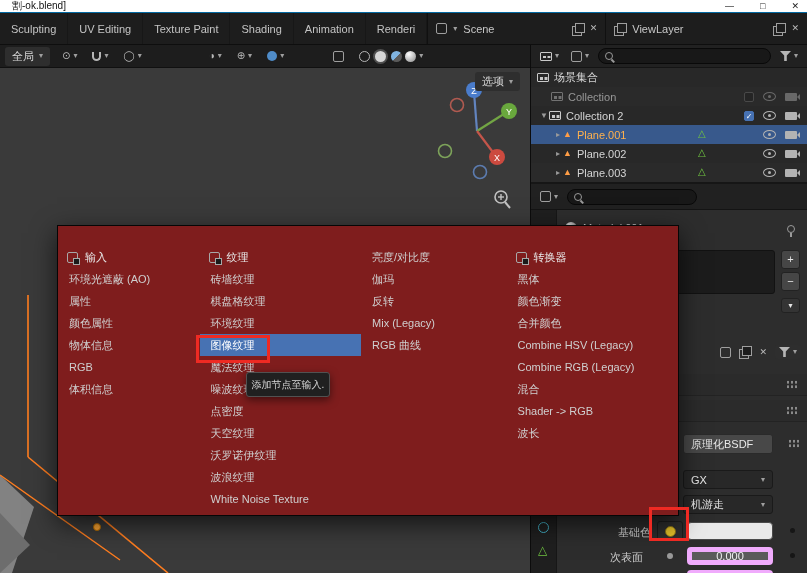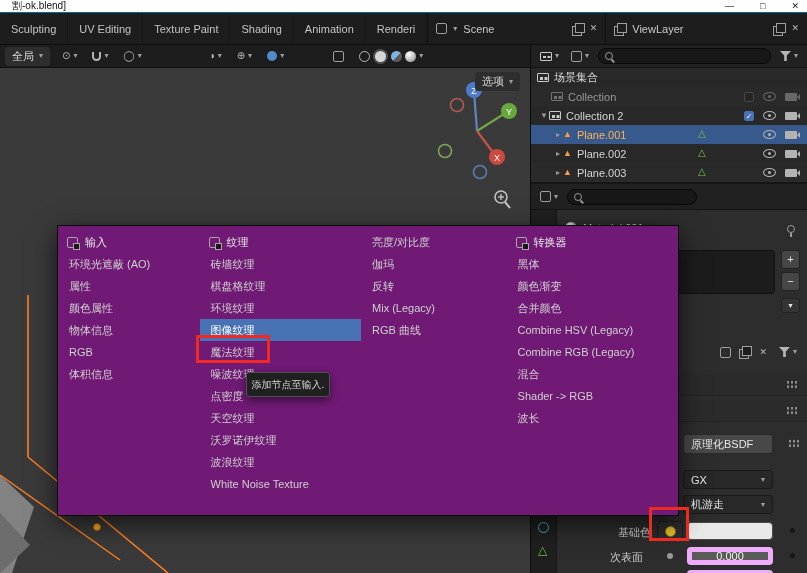--- a/index.html
+++ b/index.html
@@ -106,22 +106,22 @@
   .plabel{color:#cccccc;text-align:right;display:block}
   .decorator{left:100px;width:26px;height:20px;background:#2e2e2e;border:1px solid #1d1d1d;border-radius:3px;
     display:flex;align-items:center;justify-content:center}
   .ydot{width:11px;height:11px;border-radius:50%;background:#e7c32a;border:1.5px solid #8a7215}
   .gdot{width:6px;height:6px;border-radius:50%;background:#9a9a9a}
   .swatch{left:130px;width:86px;height:18px;background:#e9e9e9;border:1px solid #4a4a4a;border-radius:4px}
   .numfield{left:130px;width:86px;height:18px;background:#5a5a5a;border:5px solid #f0abfc;border-radius:4px;
     color:#f2f2f2;display:flex;align-items:center;justify-content:center}
 
   
-  .menu{position:absolute;left:57px;top:225px;width:622px;height:291px;background:#701a75;
-    border:1px solid #060606;box-shadow:0 8px 24px rgba(0,0,0,.65);display:flex;padding-top:5px;z-index:40}
+  .menu{position:absolute;left:57px;top:225px;width:622px;height:291px;background:#7f1d1d;
+    border:1px solid #060606;box-shadow:0 8px 24px rgba(0,0,0,.65);display:flex;padding-top:20px;z-index:40}
   .mcol{display:flex;flex-direction:column}
   .mcol.c1{width:142px}.mcol.c2{width:162px}.mcol.c3{width:146px}.mcol.c4{width:172px}
   .mhead{height:22px;display:flex;align-items:center;gap:7px;padding-left:9px;color:#e8e8e8;white-space:nowrap}
   .mi{height:22px;line-height:22px;padding-left:11px;color:#cfcfcf;white-space:nowrap}
   .mi.hl{background:#4772b3;color:#fff}
 
   .tooltip{position:absolute;left:246px;top:372px;width:84px;height:25px;background:#202020;border:1px solid #515151;
     border-radius:3px;z-index:50;display:flex;align-items:center;justify-content:center;font-size:10px;color:#d6d6d6;
     box-shadow:0 3px 8px rgba(0,0,0,.5);white-space:nowrap}
   .redbox{position:absolute;border:3px solid #ee2a23;z-index:60}

